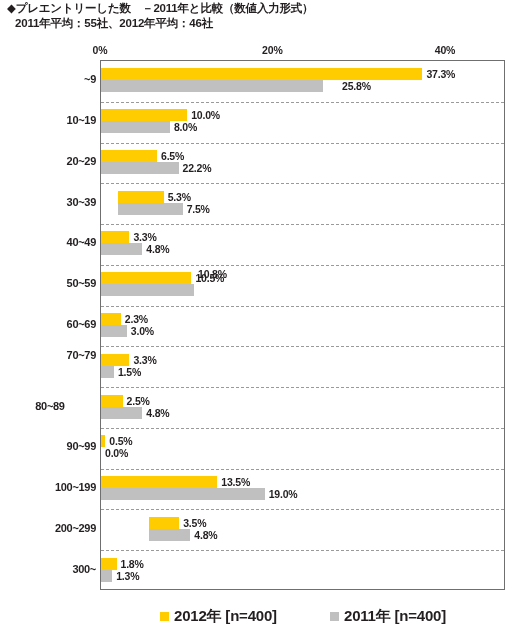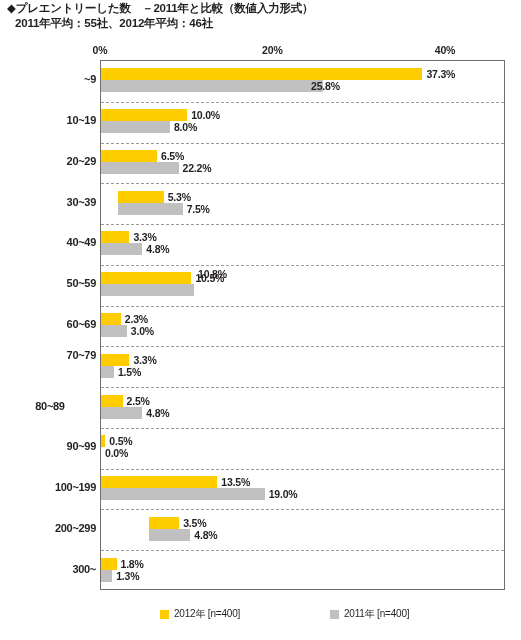--- a/index.html
+++ b/index.html
@@ -150,22 +150,22 @@
     align-items: center;
     white-space: nowrap;
   }
   .legend-swatch {
     width: 9px;
     height: 9px;
     margin-right: 5px;
     display: inline-block;
   }
   .legend-text {
-    font-size: 10px;
-    font-weight: normal;
+    font-size: 15px;
+    font-weight: bold;
     letter-spacing: -0.2px;
     color: #231f20;
   }
 </style>
 </head>
 <body>
 
 <div id="chart-root">
 
   <div class="title-block">
@@ -194,21 +194,21 @@
       <div class="cat-label" style="top: 461.846px;">200~299</div>
       <div class="cat-label" style="top: 502.615px;">300~</div>
     </div>
 
   <div class="plot-area">
     <div class="plot-inner" id="plot-inner">
         <div class="cat-row" style="top: 0px; height: 40.7692px;">
           <div class="bar bar-2012" style="top: 7.38462px; width: 321.415px; background: rgb(255, 204, 0);"></div>
           <div class="bar-label" style="top: 7.38462px; left: 325.415px;">37.3%</div>
           <div class="bar bar-2011" style="top: 19.3846px; width: 222.319px; background: rgb(192, 192, 192);"></div>
-          <div class="bar-label" style="top: 19.3846px; left: 210px;">25.8%</div>
+          <div class="bar-label" style="top: 19.3846px; left: 241px;">25.8%</div>
         </div>
         <div class="cat-sep" style="top: 40.7692px;"></div>
         <div class="cat-row" style="top: 40.7692px; height: 40.7692px;">
           <div class="bar bar-2012" style="top: 7.38462px; width: 86.1702px; background: rgb(255, 204, 0);"></div>
           <div class="bar-label" style="top: 7.38462px; left: 90.1702px;">10.0%</div>
           <div class="bar bar-2011" style="top: 19.3846px; width: 68.9362px; background: rgb(192, 192, 192);"></div>
           <div class="bar-label" style="top: 19.3846px; left: 72.9362px;">8.0%</div>
         </div>
         <div class="cat-sep" style="top: 81.5385px;"></div>
         <div class="cat-row" style="top: 81.5385px; height: 40.7692px;">

